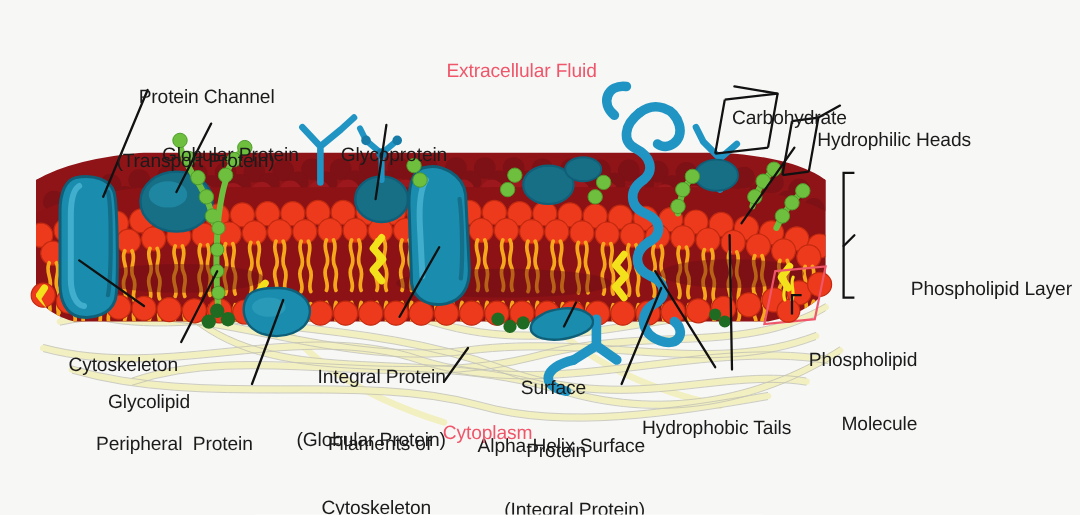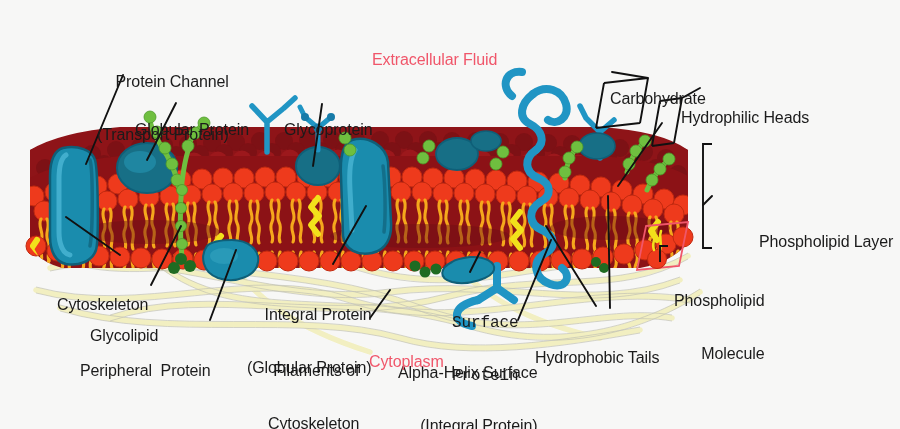--- a/index.html
+++ b/index.html
@@ -658,21 +658,21 @@
   <div class="lbl" style="left:247px;top:271px;">
     <div>Integral Protein</div>
     <div>(Globular Protein)</div>
   </div>
 
   <div class="lbl" style="left:268px;top:327px;">
     <div>Filaments of</div>
     <div>Cytoskeleton</div>
   </div>
 
-  <div class="lbl" style="left:452px;top:280px;font-family:Liberation Mono, monospace;">
+  <div class="lbl" style="left:434px;top:280px;">
     <div>Surface</div>
     <div>Protein</div>
   </div>
 
   <div class="lbl" style="left:398px;top:329px;">
     <div>Alpha-Helix Surface</div>
     <div>(Integral Protein)</div>
   </div>
 
   <div class="lbl" style="left:535px;top:314px;">

